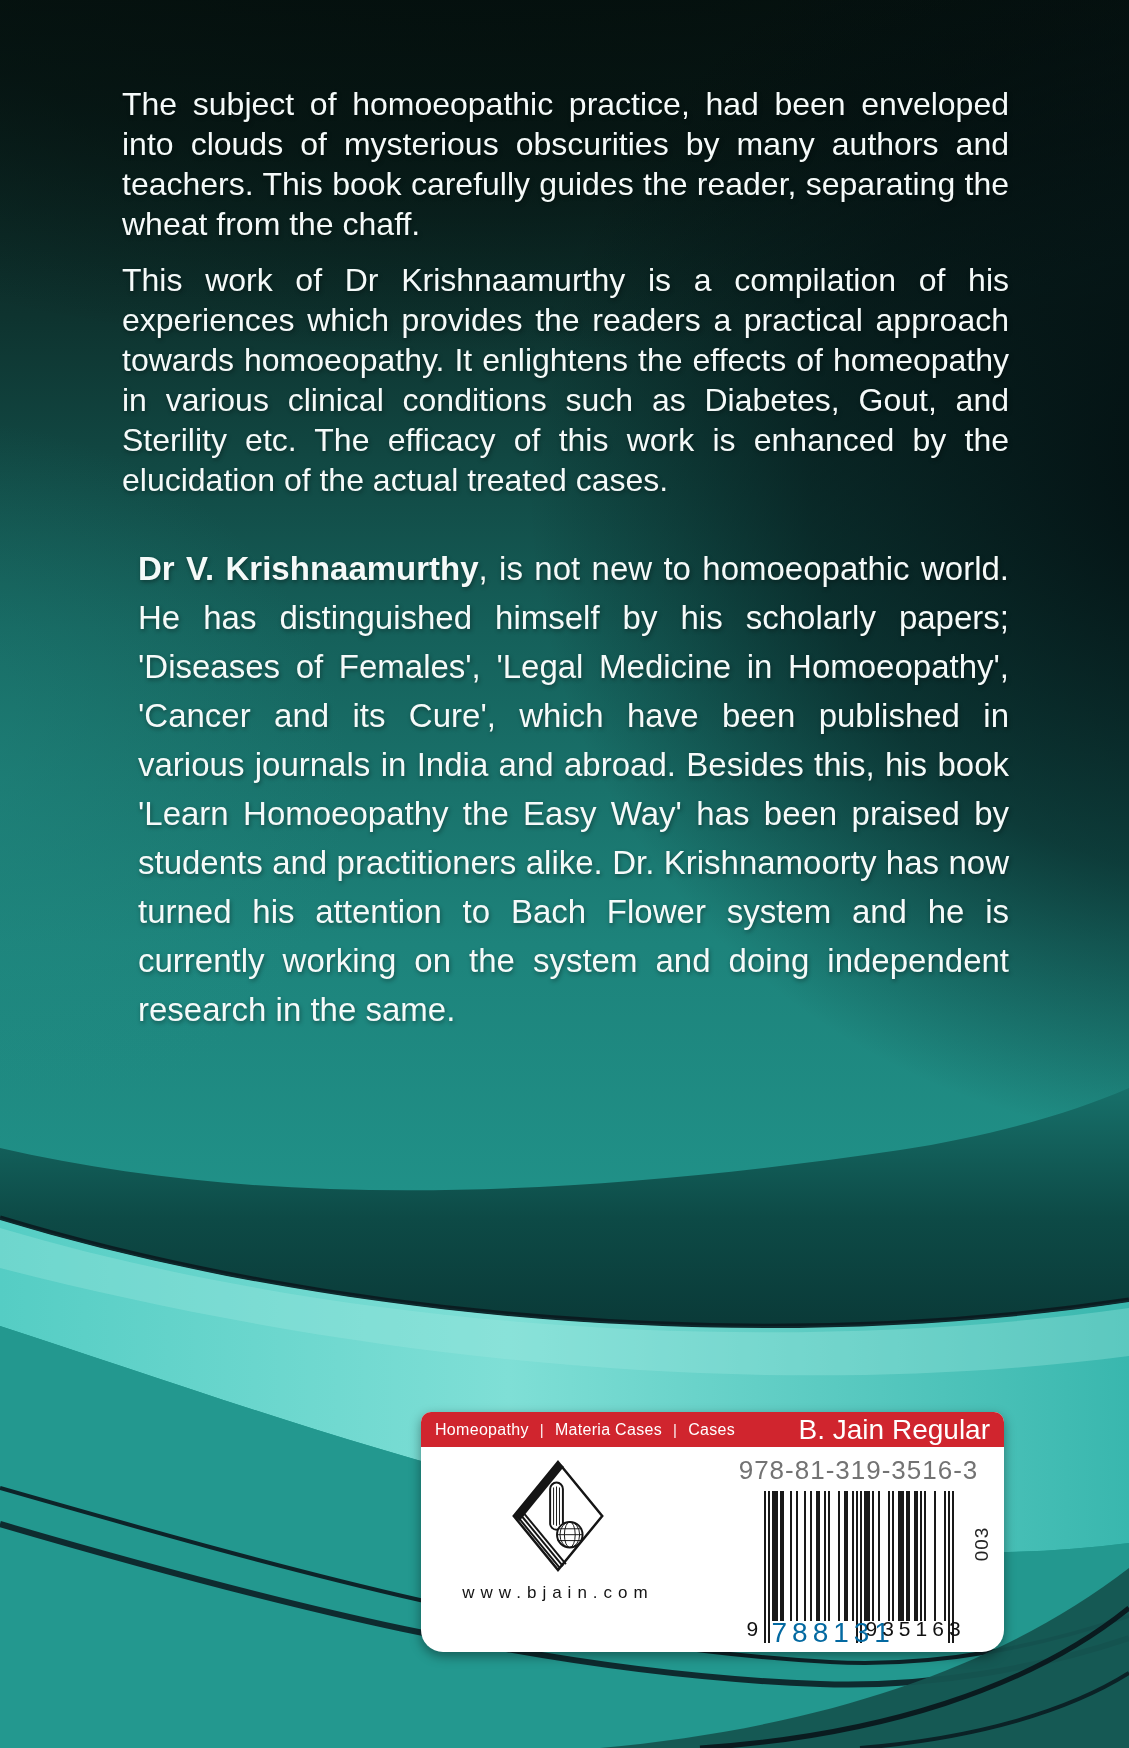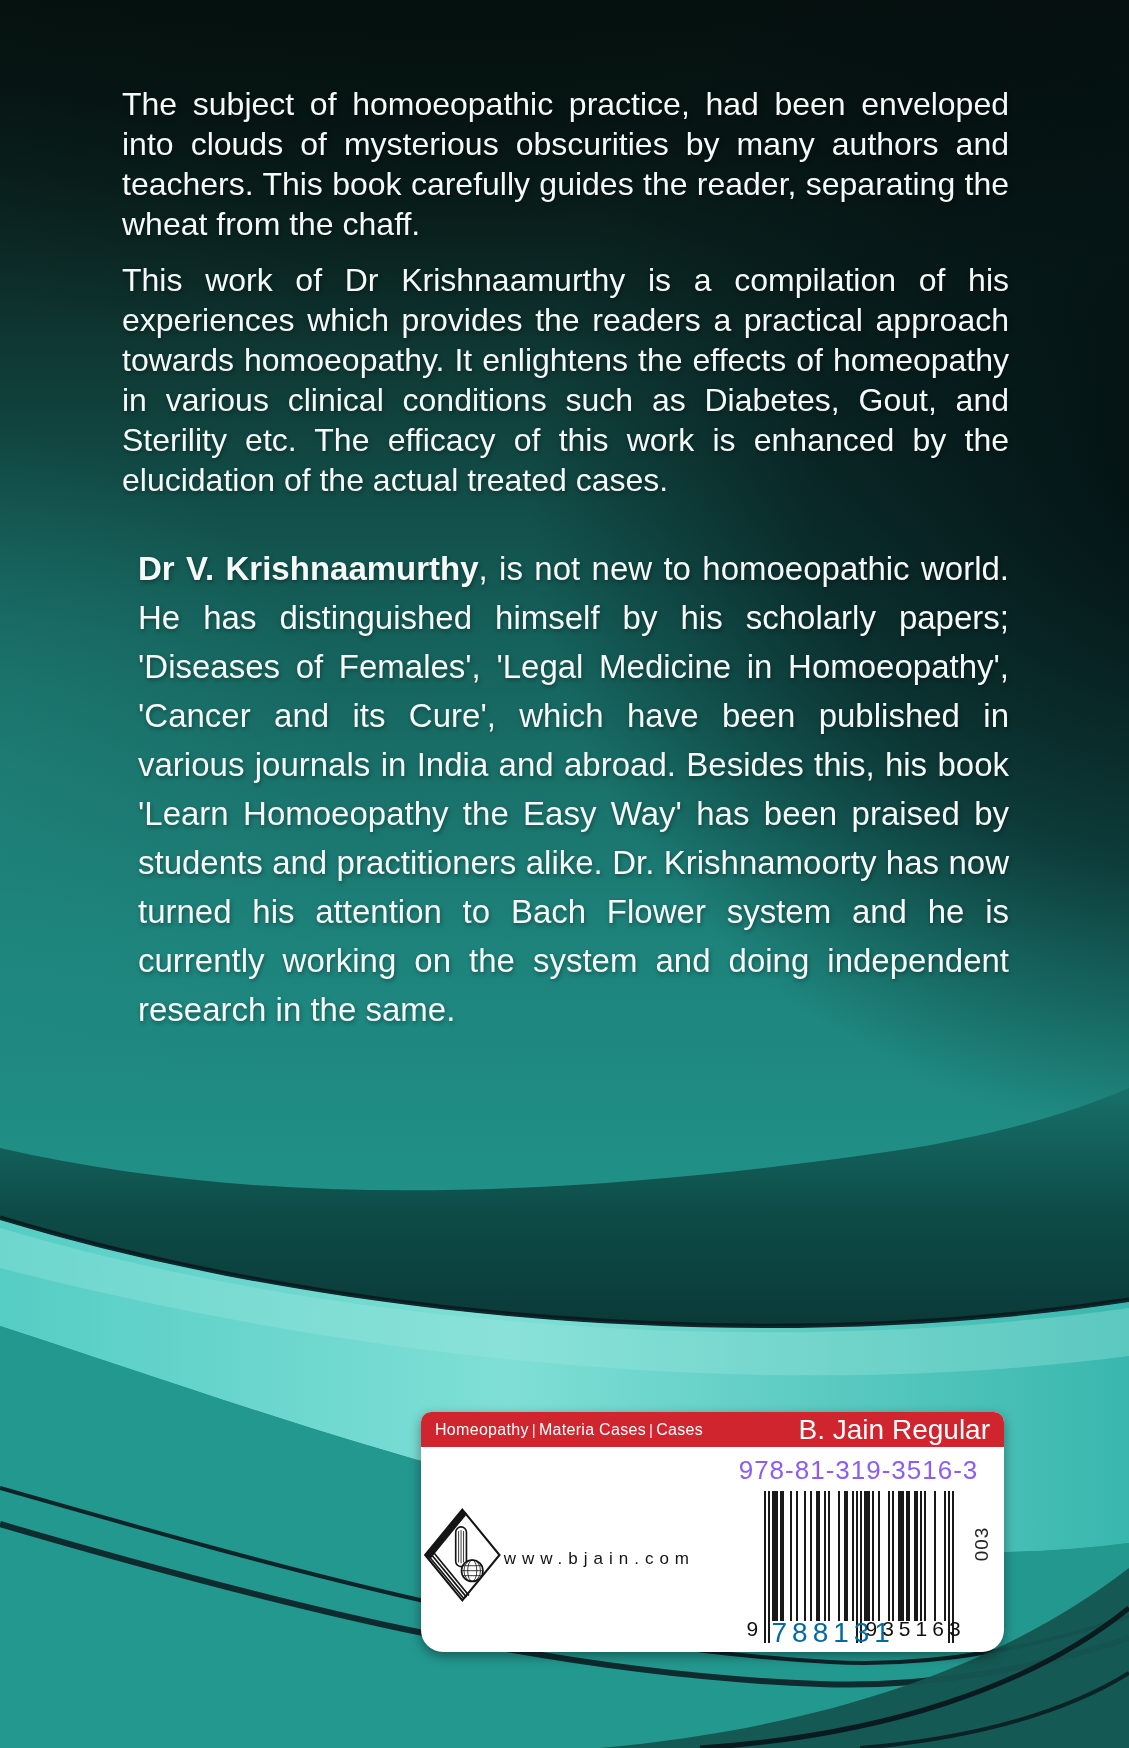--- a/index.html
+++ b/index.html
@@ -34,28 +34,28 @@
     position:absolute;left:421px;top:1412px;width:583px;height:240px;
     background:#ffffff;border-radius:10px 10px 22px 22px;
     box-shadow:0 4px 12px rgba(0,0,0,.4);
     overflow:hidden;color:#161616;
   }
   .label-bar{
     height:35px;background:#d0252e;color:#fff;
     display:flex;align-items:center;justify-content:space-between;
     padding:0 14px;box-sizing:border-box;
   }
-  .cats{display:flex;align-items:center;gap:3px;font-size:16px;letter-spacing:.3px;}
+  .cats{display:flex;align-items:center;gap:11px;font-size:16px;letter-spacing:.3px;}
   .cat-sep{font-size:15px;opacity:.95;}
   .publisher{font-size:28px;text-align:center;}
   .label-body{display:flex;height:205px;}
-  .left-col{width:47%;display:flex;flex-direction:row;align-items:center;padding-top:10px;box-sizing:border-box;}
+  .left-col{width:47%;display:flex;flex-direction:column;align-items:center;padding-top:10px;box-sizing:border-box;}
   .website{margin-top:8px;font-size:17px;letter-spacing:6px;color:#141414;}
   .right-col{flex:1;position:relative;display:flex;flex-direction:column;align-items:center;padding:8px 0 0 18px;box-sizing:border-box;}
-  .isbn{font-size:26px;letter-spacing:1px;color:#8b5cf6;}
+  .isbn{font-size:26px;letter-spacing:1px;color:#737373;}
   .barcode{position:relative;margin-top:5px;width:190px;height:152px;}
   .bars{display:flex;align-items:flex-start;width:190px;height:152px;}
   .bar{width:2px;height:130px;background:transparent;flex:0 0 2px;}
   .bar.ink{background:#191919;}
   .bar.guard{height:152px;}
   .bc-first{position:absolute;left:-17px;top:126px;font-size:21px;color:#111;}
   .bc-g1{position:absolute;left:8px;top:126px;width:82px;text-align:center;letter-spacing:5px;font-size:28px;color:#0369a1;}
   .bc-g2{position:absolute;left:102px;top:126px;width:80px;text-align:center;letter-spacing:5px;font-size:21px;color:#111;}
   .side-code{
     position:absolute;right:4px;top:86px;

